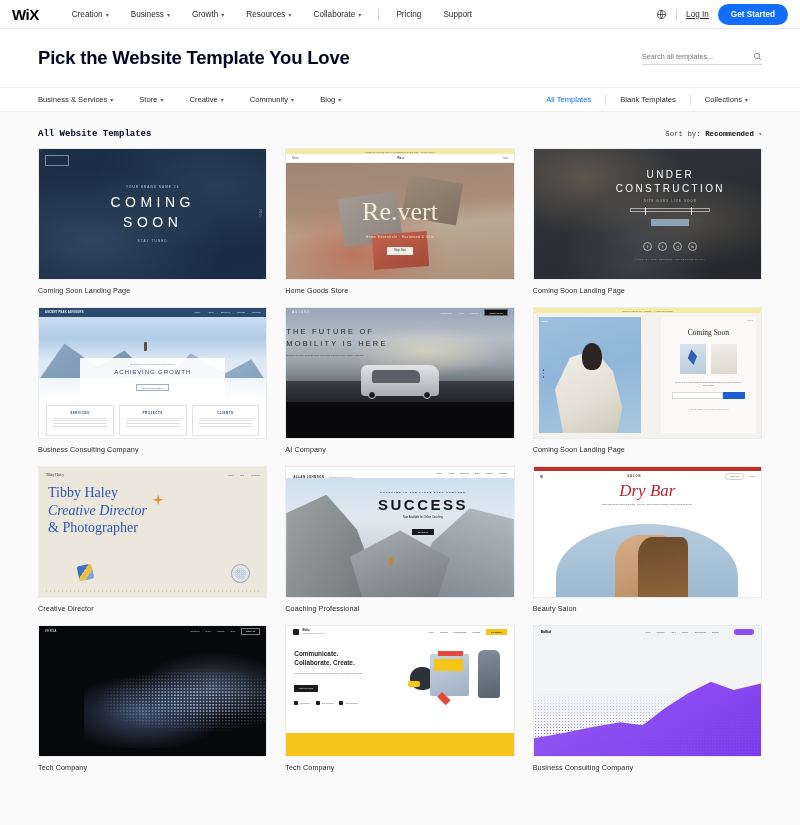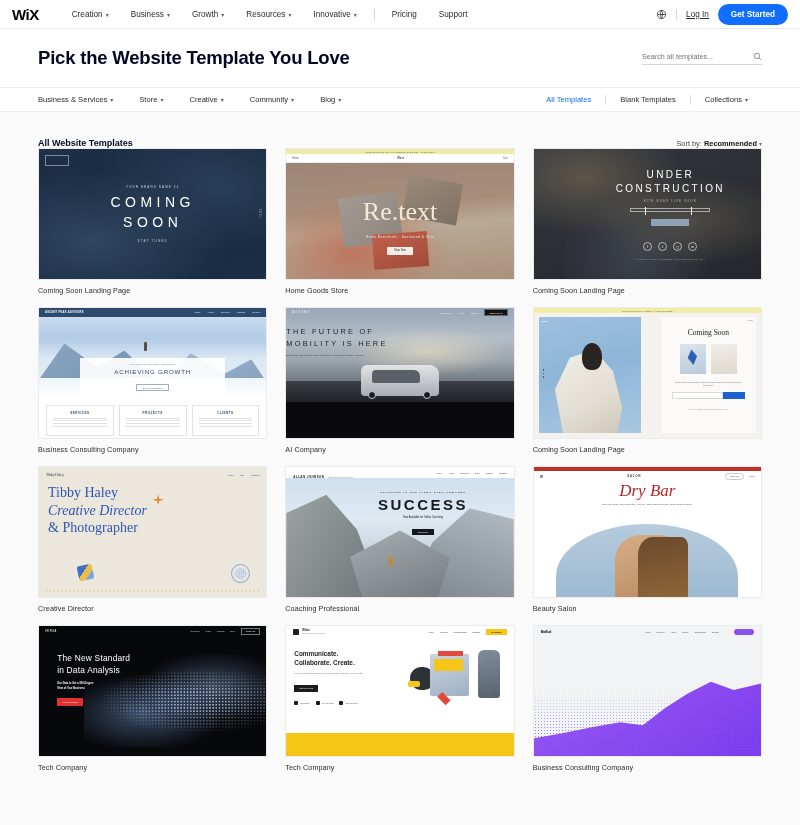--- a/index.html
+++ b/index.html
@@ -79,21 +79,21 @@
   .subnav-right a {
     font-size: 7.6px; color: #2b2b2b; text-decoration: none;
     padding: 0 14px; display: inline-flex; align-items: center; gap: 3px;
   }
   .subnav-right a.active { color: #116dff; }
   .subnav-right .vs { width: 1px; height: 10px; background: #dcdcdc; }
 
   
   .main { background: #fafafa; height: calc(825px - 29px - 58px - 25px); padding: 0 38px; }
   .main-head {
-    display: flex; align-items: flex-end; height: 36px; padding-top: 8px;
+    display: flex; align-items: center; height: 36px; padding-top: 8px; font-family: Liberation Mono, monospace;
   }
   .section-title { font-size: 9px; font-weight: 700; }
   .sortwrap { margin-left: auto; font-size: 7.4px; color: #444; }
   .sortwrap b { font-weight: 700; color: #111; }
 
   
   .grid {
     display: grid; grid-template-columns: repeat(3, 1fr);
     column-gap: 18px; row-gap: 12px;
   }
@@ -434,21 +434,21 @@
       </a>
     <a href="#">
         <span>Growth</span>
         <span class="caret">▾</span>
       </a>
     <a href="#">
         <span>Resources</span>
         <span class="caret">▾</span>
       </a>
     <a href="#">
-        <span>Innovative</span>
+        <span>Collaborate</span>
         <span class="caret">▾</span>
       </a>
     <span class="nav-divider"></span>
     <a href="#">Pricing</a>
     <a href="#">Support</a>
   </nav>
   <div class="topbar-right">
     <svg class="globe-icon" viewBox="0 0 24 24" fill="none" stroke="#2b2b2b" stroke-width="1.6">
       <circle cx="12" cy="12" r="9"></circle>
         <path d="M3 12h18M12 3c3 3.5 3 14 0 18M12 3c-3 3.5-3 14 0 18"></path>
@@ -541,21 +541,21 @@
             </div>
           <div class="bar-n">
             <span class="l">Menu</span>
             <span class="c">Re.v</span>
             <span class="r">Cart</span>
           </div>
           <div class="hero">
             <div class="box1"></div>
             <div class="box2"></div>
             <div class="box3"></div>
-            <div class="rv">Re.text</div>
+            <div class="rv">Re.vert</div>
             <div class="rvs">Home Essentials · Sustained &amp; Chic</div>
             <div class="rvb">Shop Now</div>
           </div>
         </div>
       </div>
       <div class="card-label">Home Goods Store</div>
     </div>
 
     <div class="card">
       <div class="thumb">
@@ -795,27 +795,20 @@
           <div class="wave"></div>
           <div class="nav">
             <span class="lg">VERSA</span>
             <span class="mn">
               <span>Solutions</span>
               <span>Team</span>
               <span>Insights</span>
               <span>Blog</span>
               <span class="bt">CONTACT</span>
             </span>
-          </div>
-          <div class="tx">
-            <div class="h">The New Standard</div>
-            <div class="h">in Data Analysis</div>
-            <div class="p">Use Data to Get a 360-Degree</div>
-            <div class="p" style="margin-top:0">View of Your Business</div>
-            <div class="b">LEARN MORE</div>
           </div>
         </div>
       </div>
       <div class="card-label">Tech Company</div>
     </div>
 
     <div class="card">
       <div class="thumb">
         <div class="tpl t11">
           <div class="nav">

